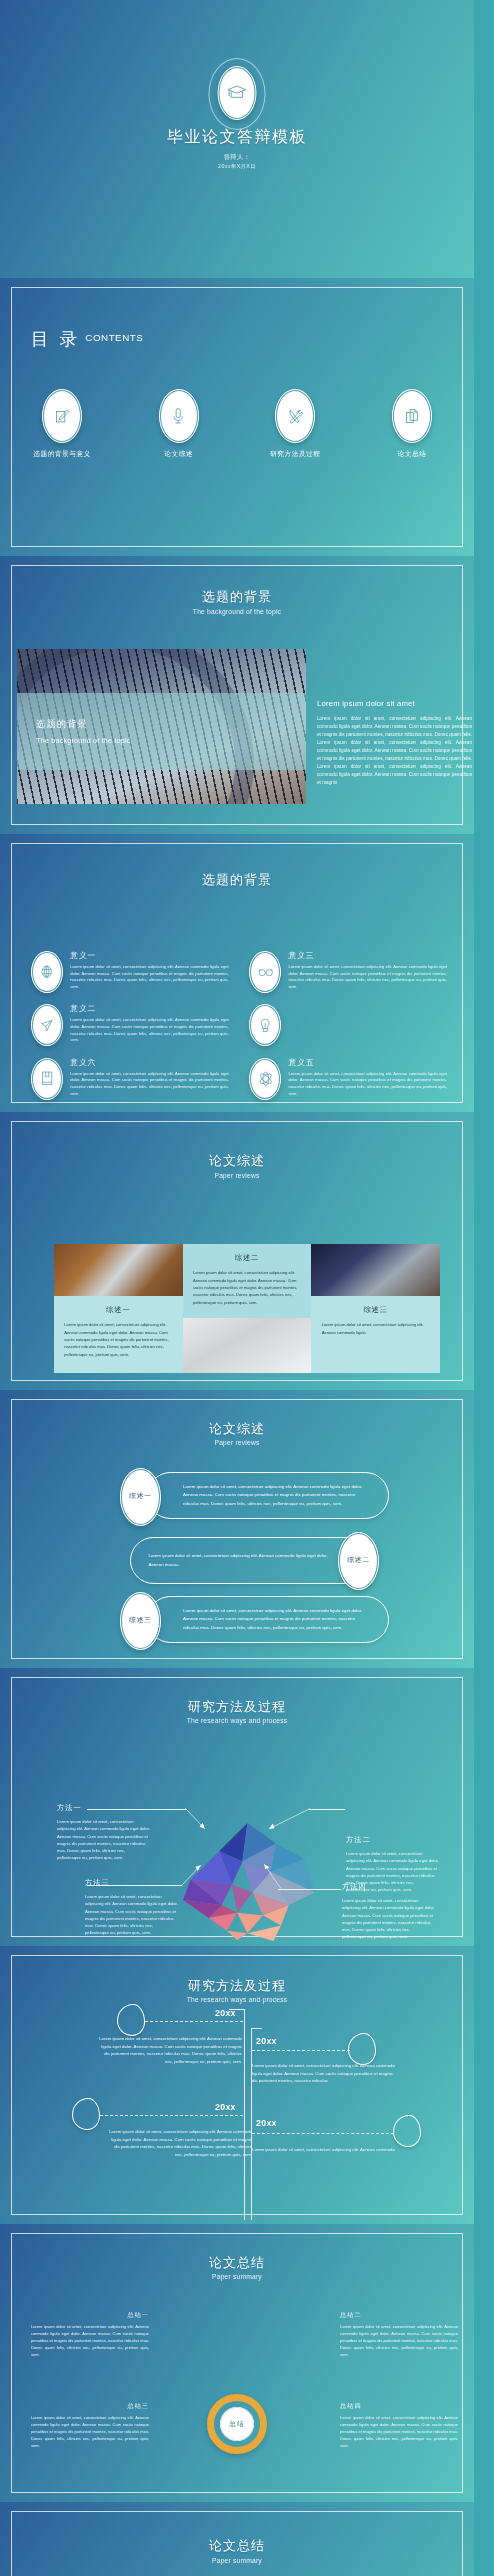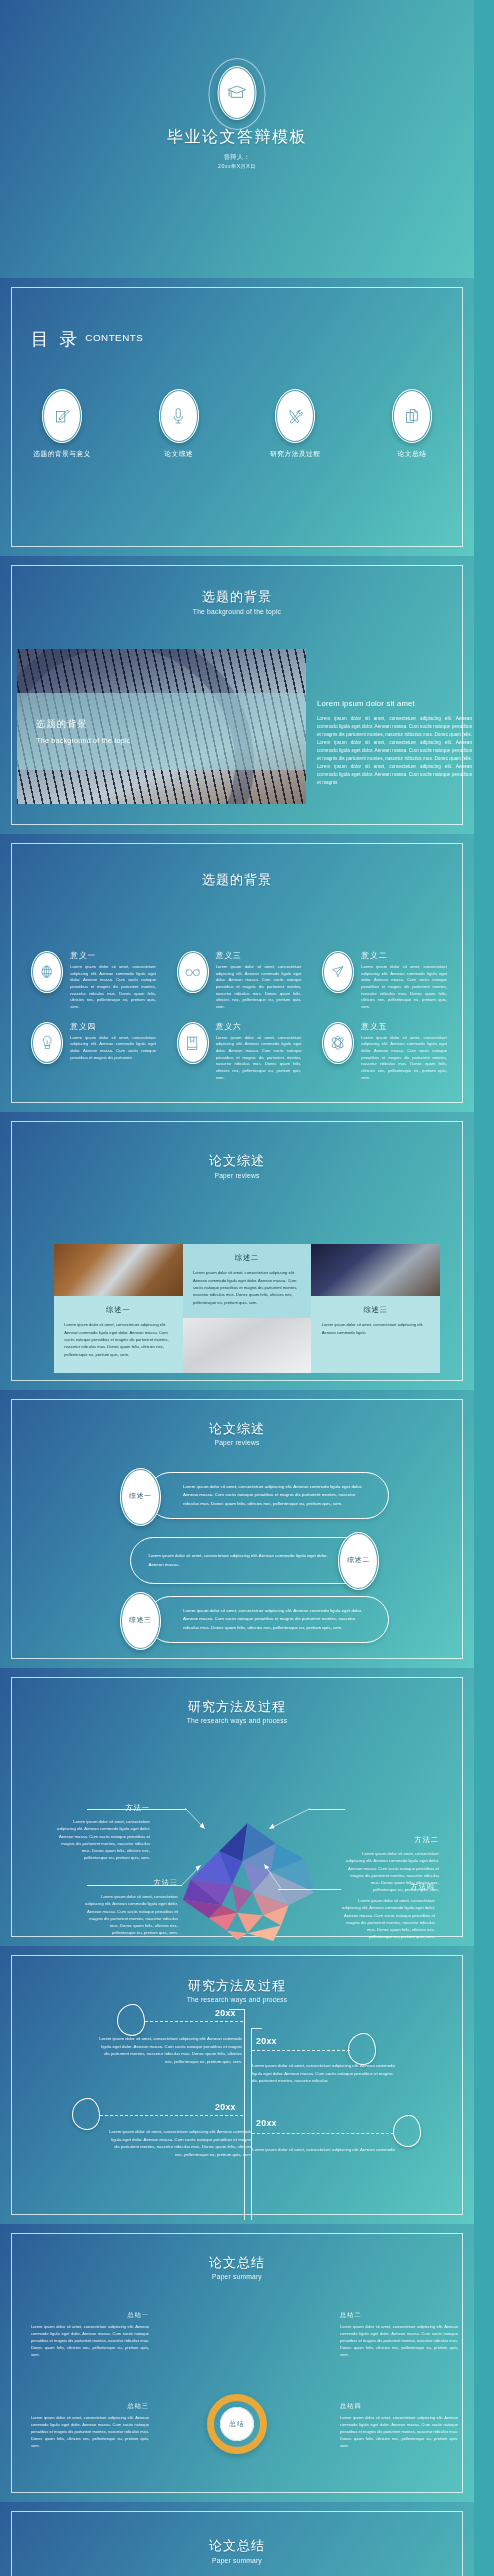--- a/index.html
+++ b/index.html
@@ -84,21 +84,21 @@
     background:rgba(152,205,213,.62);
     display:flex; flex-direction:column; justify-content:center; padding-left:19.6px;
   }
   .s3-cap h3 { color:#fff; font-size:9.3px; font-weight:400; letter-spacing:1px; margin-bottom:5.2px;}
   .s3-cap p { color:#fff; font-size:7.2px; letter-spacing:0.2px;}
   .s3-txt { position:absolute; left:317px; top:99px; width:155px; }
   .s3-txt h4 { color:#fff; font-size:7.7px; font-weight:400; margin-bottom:6.7px; letter-spacing:0.2px;margin-top:44px;}
   .s3-txt p { color:rgba(255,255,255,.93); font-size:4.7px; line-height:1.72; text-align:justify; }
 
   
-  .mg { position:absolute; left:31px; right:27px; top:117px; display:grid; grid-template-columns:1fr 1fr 1fr; gap:11.3px 20.6px; }
+  .mg { position:absolute; left:31px; right:27px; top:117px; display:grid; grid-template-columns:1fr 1fr; gap:11.3px 20.6px; }
   .mg-cell { display:flex; gap:7.2px; }
   .mg-oval { width:32px; height:42px; flex:none; }
   .mg-body h5 { color:#fff; font-size:7.7px; font-weight:400; letter-spacing:1px; margin-bottom:3.1px; }
   .mg-body p { color:rgba(255,255,255,.92); font-size:4.1px; line-height:1.62; text-align:justify; }
 
   
   .rv { position:absolute; left:54px; top:132px; width:386px; height:129px; display:flex; }
   .rv-col { flex:1; display:flex; flex-direction:column; }
   .rv-img { height:52px; }
   .rv-img.desk { background:linear-gradient(130deg,#7b4a24 0%,#a9713c 30%,#cfd6da 52%,#8c5d32 75%,#6b4420 100%); }
@@ -118,21 +118,21 @@
     box-shadow:0 2.1px 4.6px rgba(0,0,0,.10);
   }
   .pill-bar p { color:#fff; font-size:4.4px; line-height:1.85; }
   .pill-oval { width:41px; height:58px; flex:none; }
   .pill-oval span { color:#31596a; font-size:6.7px; letter-spacing:1px; }
 
   
   .brain {
     position:absolute; left:170px; top:155px; width:155px; height:118px;
   }
-  .cal { position:absolute;text-align:right; }
+  .cal { position:absolute; }
   .cal h5 { color:#fff; font-size:7.2px; font-weight:400; letter-spacing:1px; }
   .cal p { color:rgba(255,255,255,.93); font-size:4.2px; line-height:1.72; margin-top:5.2px; width:93px; }
   .lead { position:absolute; height:0.5px; background:rgba(255,255,255,.9); }
 
   
   .tl-axis { position:absolute; background:rgba(255,255,255,.85); }
   .tl-year { position:absolute; color:#fff; font-size:8.8px; font-weight:700; letter-spacing:0.3px; }
   .tl-dash { position:absolute; height:0; border-top:0.5px dashed rgba(255,255,255,.85); }
   .tl-txt { position:absolute; color:rgba(255,255,255,.95); font-size:4.3px; line-height:1.8; width:147px; }
   .blob { position:absolute; width:28px; height:32px; border:1.5px solid #fff; border-radius:58% 42% 46% 54% / 52% 56% 44% 48%; box-shadow:0 2.1px 4.1px rgba(0,0,0,.15); }
@@ -290,24 +290,20 @@
     </div>
 
     <div class="mg-cell">
       <div class="mg-oval oval">
         <svg width="12.4" height="15.5" viewBox="0 0 24 30" fill="none" stroke="#4d93a6" stroke-width="1.3">
           <path d="M12 2 a8 8 0 0 1 5 14 v4 h-10 v-4 a8 8 0 0 1 5-14 Z"></path>
               <rect x="8" y="21" width="8" height="5"></rect>
               <path d="M12 10 v8"></path>
         </svg>
           </div>
-      <div class="mg-body">
-        <h5>意义四</h5>
-        <p>Lorem ipsum dolor sit amet, consectetuer adipiscing elit. Aenean commodo ligula eget dolor. Aenean massa. Cum sociis natoque penatibus et magnis dis parturient</p>
-      </div>
     </div>
 
     <div class="mg-cell">
       <div class="mg-oval oval">
         <svg width="12.4" height="14.4" viewBox="0 0 24 28" fill="none" stroke="#4d93a6" stroke-width="1.3">
           <rect x="3" y="2" width="18" height="24"></rect>
               <path d="M3 22 h18"></path>
               <path d="M9 2 v10 l3-2.5 L15 12 V2"></path>
         </svg>
           </div>

